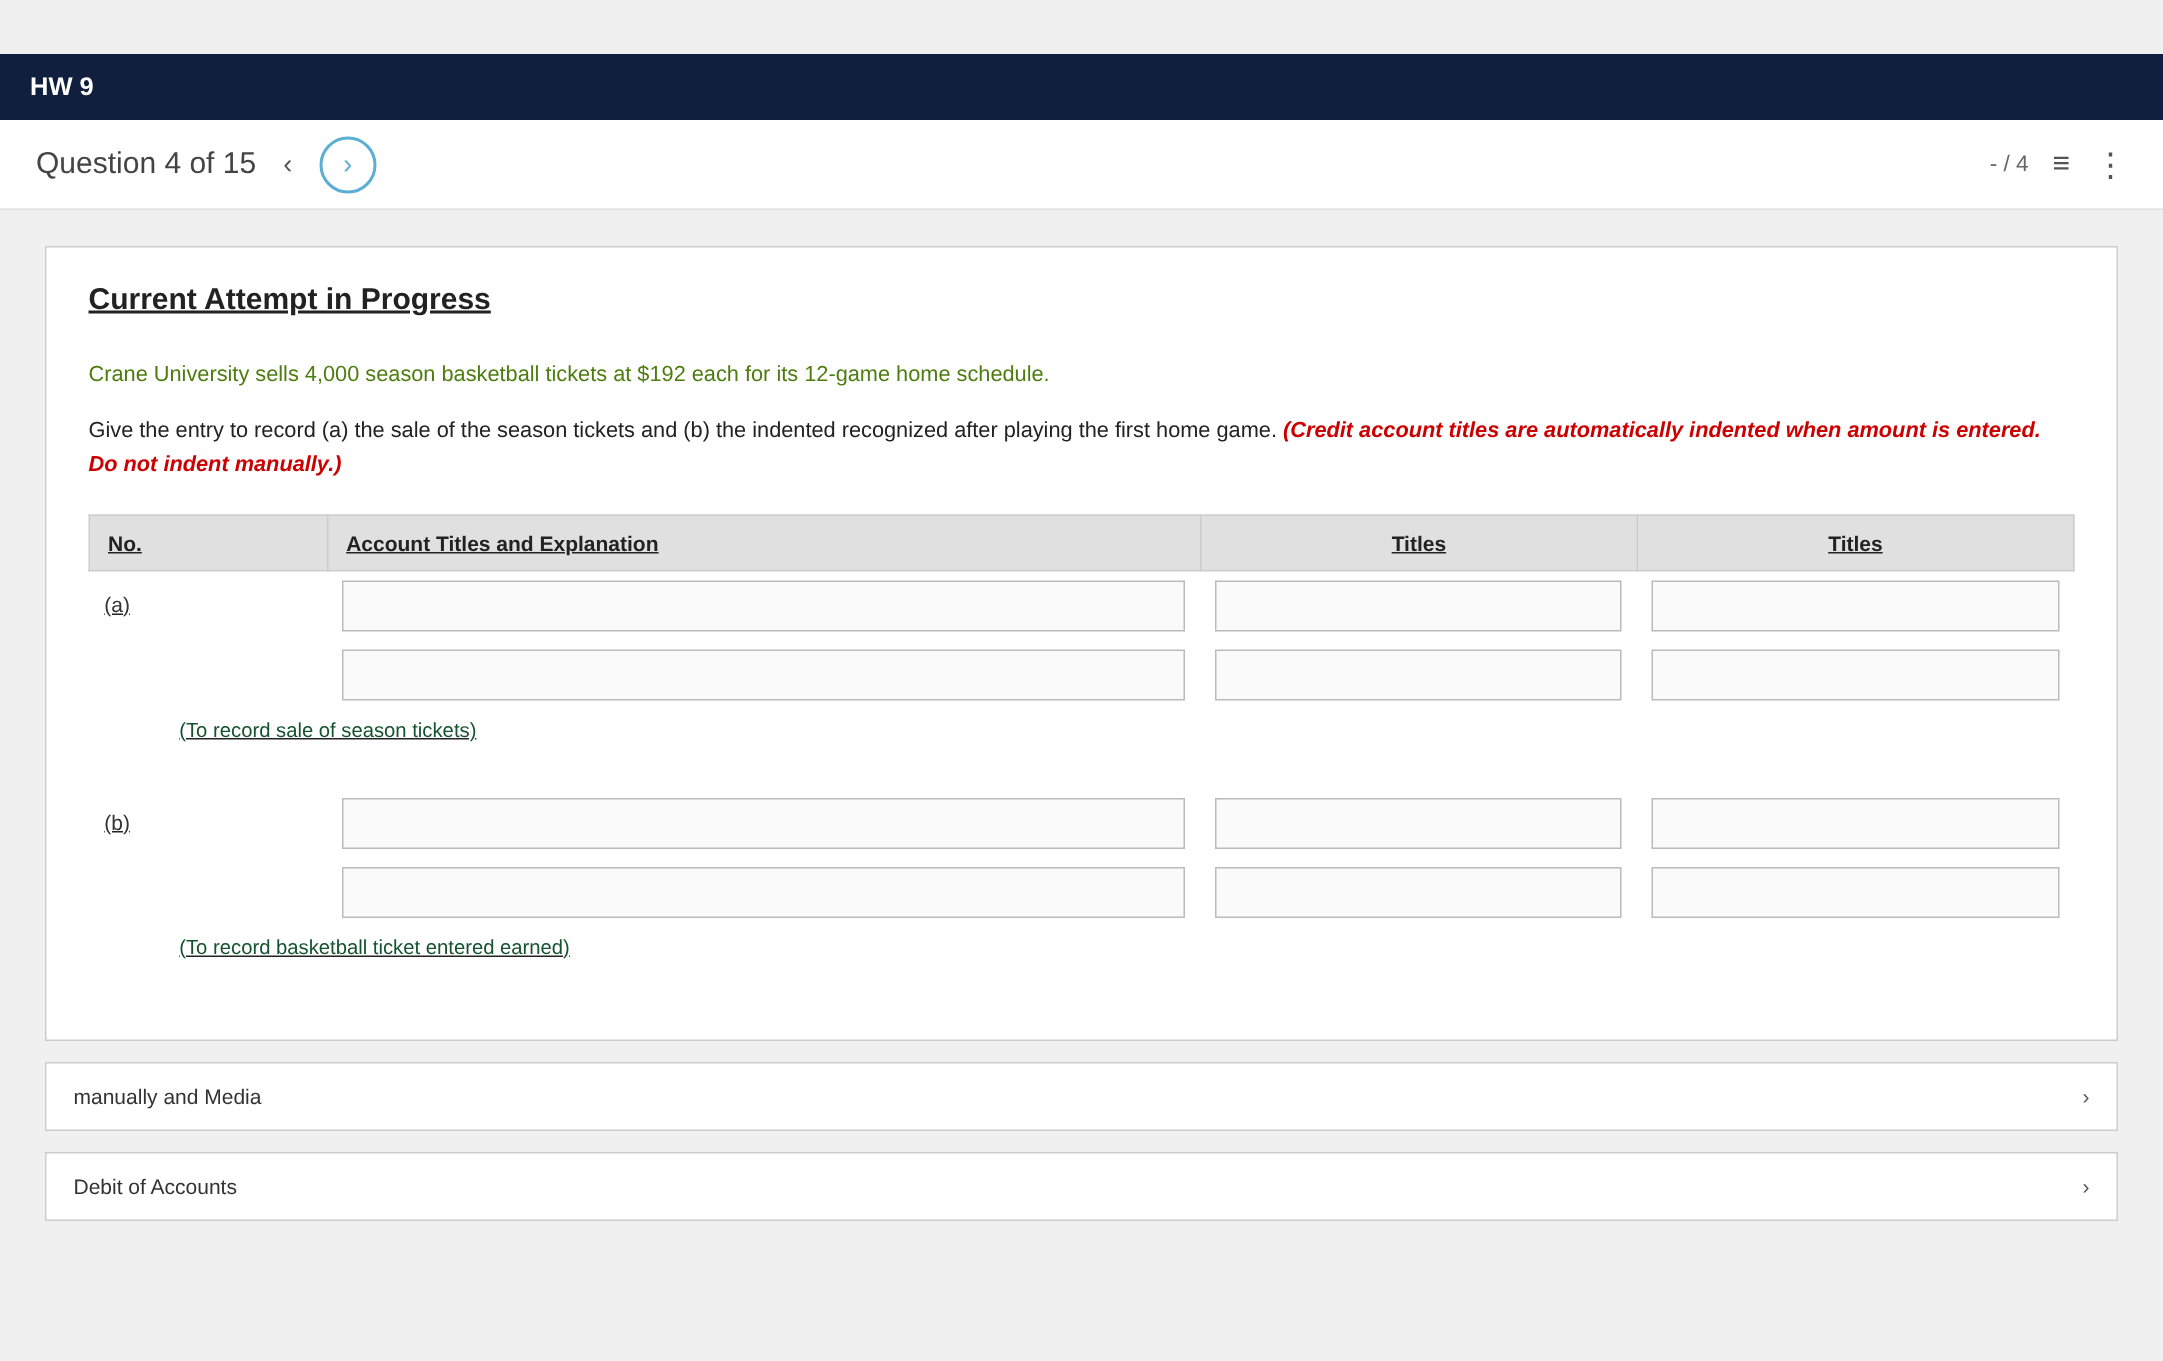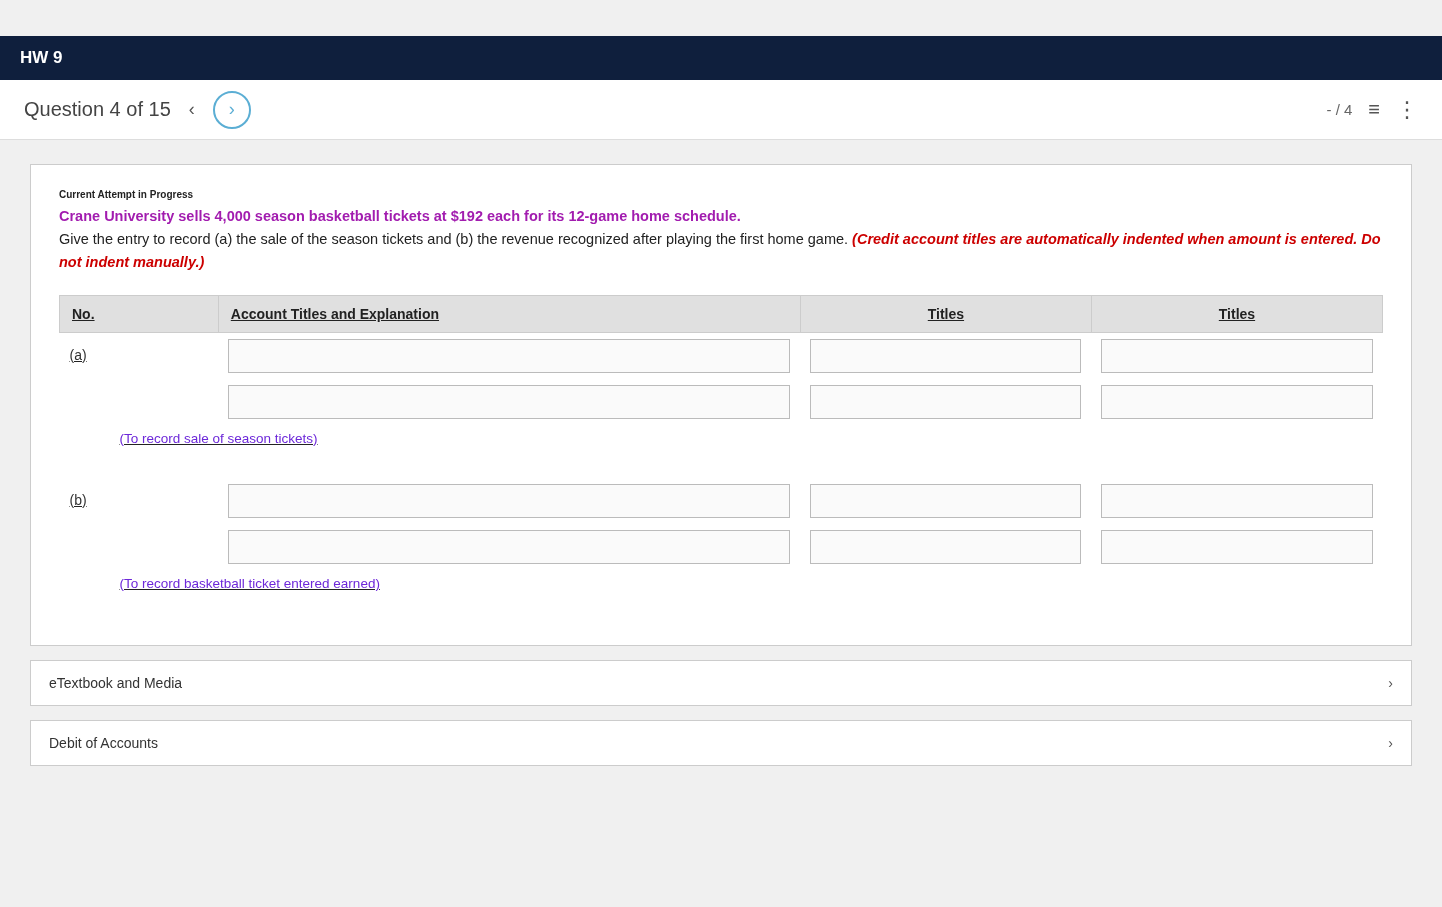--- a/index.html
+++ b/index.html
@@ -89,30 +89,30 @@
     
     .content-card {
       background: white;
       border: 1px solid #ccc;
       padding: 24px 28px;
       margin-bottom: 0;
     }
 
     .current-attempt-label {
       font-weight: bold;
-      font-size: 10px;
-      margin-bottom: 5px;
+      font-size: 20px;
+      margin-bottom: 27px;
+      text-decoration: underline;
     }
 
     .question-text {
       font-size: 14.5px;
       line-height: 1.6;
-      margin-bottom: 0;
-      color: #a21caf;
-      font-weight: bold;
+      margin-bottom: 14px;
+      color: #4d7c0f;
     }
 
     .question-instruction {
       font-size: 14.5px;
       line-height: 1.6;
       margin-bottom: 20px;
       color: #222;
     }
     .red-italic {
       color: #cc0000;
@@ -165,21 +165,21 @@
     .col-account { width: 44%; margin-left: 44px; }
     .col-debit-cell { width: 22%; }
     .col-credit-cell { width: 22%; }
 
     .memo-row td {
       padding-top: 2px;
       padding-bottom: 12px;
     }
     .memo-text {
       font-size: 13.5px;
-      color: #6d28d9;
+      color: #14532d;
       padding-left: 50px;
       padding-top: 4px;
       padding-bottom: 8px;
     }
 
     
     .spacer-row td { height: 10px; }
 
     
     .collapsible-section {
@@ -224,21 +224,21 @@
 </div>
 
 <div class="main-content">
 
   <div class="content-card">
     <div class="current-attempt-label">Current Attempt in Progress</div>
 
     <p class="question-text">Crane University sells 4,000 season basketball tickets at $192 each for its 12-game home schedule.</p>
 
     <p class="question-instruction">
-      <span>Give the entry to record (a) the sale of the season tickets and (b) the revenue recognized after playing the first home game. </span><span class="red-italic">(Credit account titles are automatically indented when amount is entered. Do not indent manually.)</span>
+      <span>Give the entry to record (a) the sale of the season tickets and (b) the indented recognized after playing the first home game. </span><span class="red-italic">(Credit account titles are automatically indented when amount is entered. Do not indent manually.)</span>
     </p>
 
     <table class="entry-table">
       <thead>
         <tr>
           <th style="width:48px;">No.</th>
           <th class="col-account">Account Titles and Explanation</th>
           <th class="col-debit col-debit-cell">Titles</th>
           <th class="col-credit col-credit-cell">Titles</th>
         </tr>
@@ -310,21 +310,21 @@
         <tr class="memo-row">
           <td colspan="4">
             <div class="memo-text">(To record basketball ticket entered earned)</div>
           </td>
         </tr>
       </tbody>
     </table>
   </div>
 
   <div class="collapsible-section">
-    <span class="collapsible-label">eTextbook and Media</span>
+    <span class="collapsible-label">manually and Media</span>
     <span class="chevron-icon">›</span>
   </div>
 
   <div class="collapsible-section">
     <span class="collapsible-label">Debit of Accounts</span>
     <span class="chevron-icon">›</span>
   </div>
 
 </div>
 

